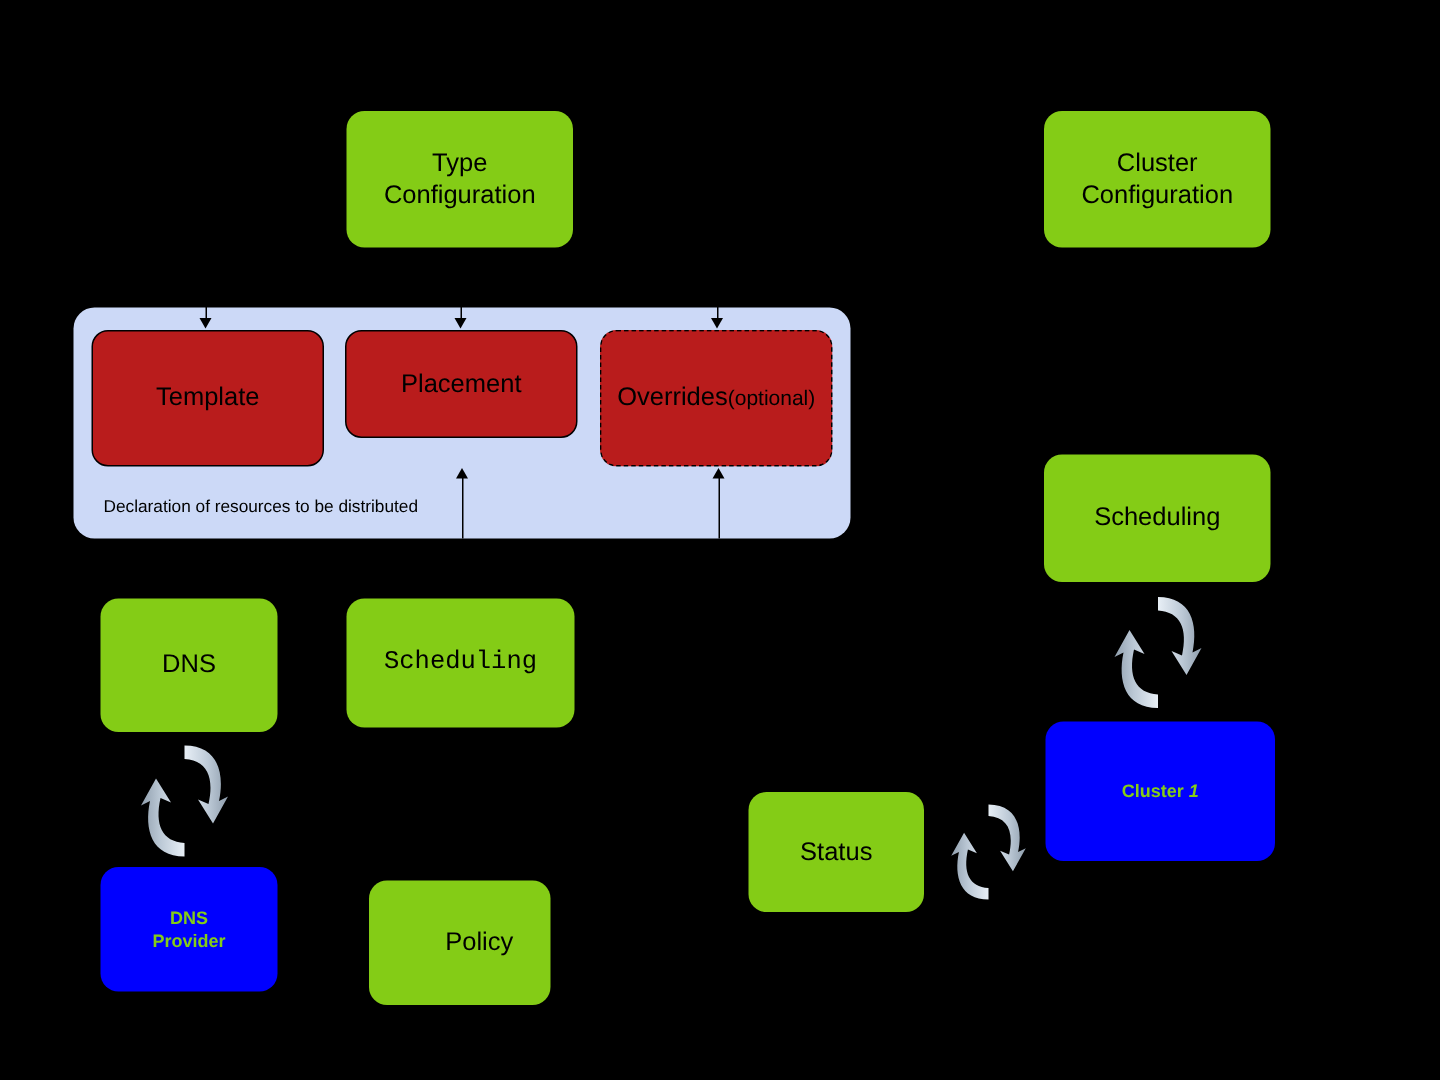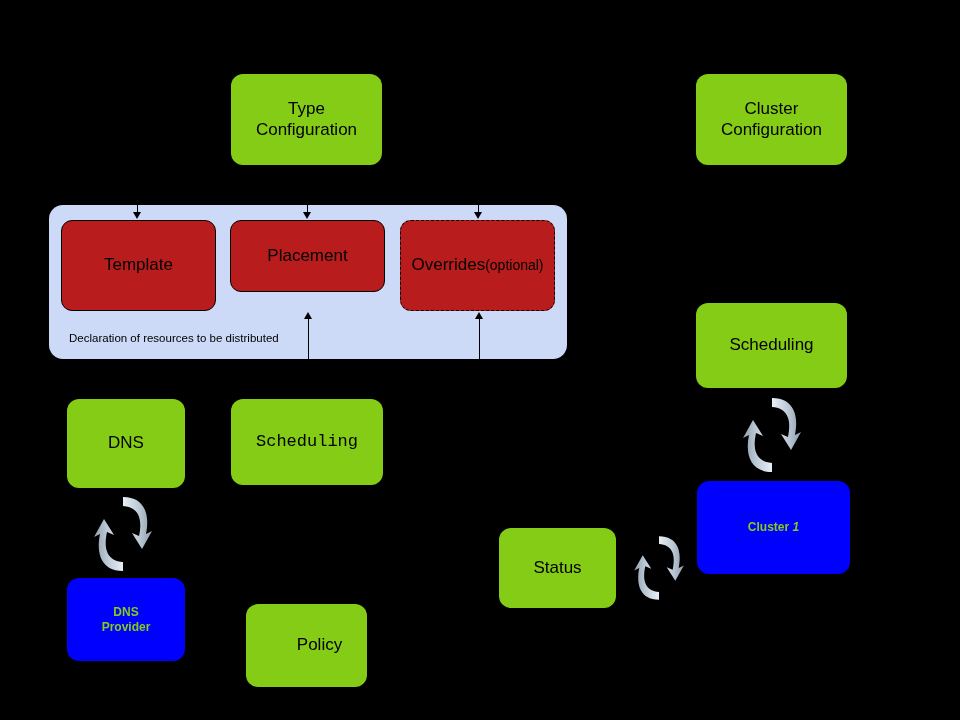--- a/index.html
+++ b/index.html
@@ -161,21 +161,21 @@
 
   <div class="node light" style="left:231px; top:399px; width:152px; height:86px;font-family:Liberation Mono, monospace;">
     <span class="label">Scheduling</span>
   </div>
 
   <div class="node primary" style="left:67px; top:578px; width:118px; height:83px;">
     <span class="label">DNS
 Provider</span>
   </div>
 
-  <div class="node light" style="left:246px; top:604px; width:121px; height:83px;padding-left:26px;">
+  <div class="node light" style="left:246px; top:587px; width:121px; height:83px;padding-left:26px;">
     <span class="label">Policy</span>
   </div>
 
   <div class="node light" style="left:696px; top:303px; width:151px; height:85px;">
     <span class="label">Scheduling</span>
   </div>
 
   <div class="node light" style="left:499px; top:528px; width:117px; height:80px;">
     <span class="label">Status</span>
   </div>

